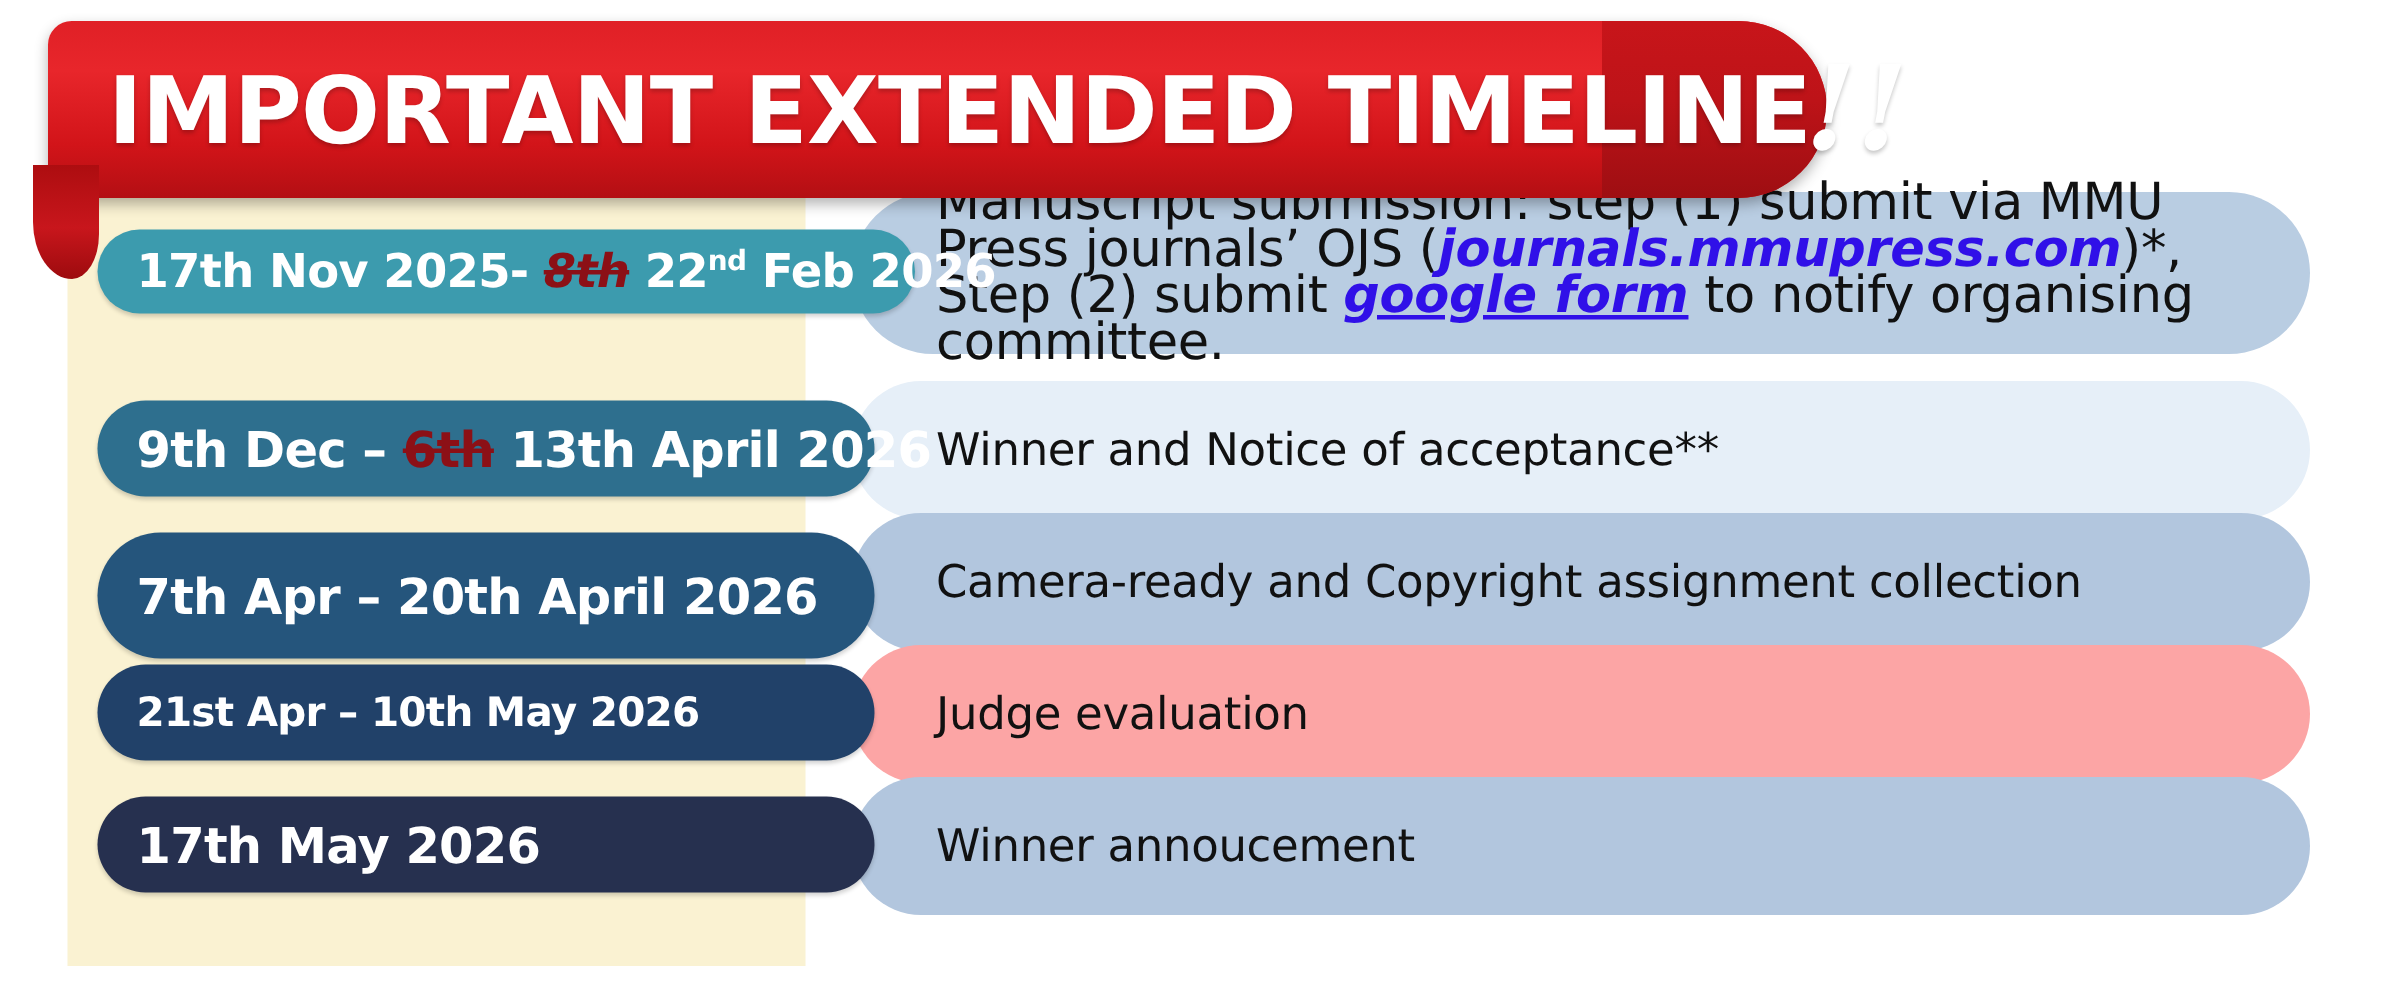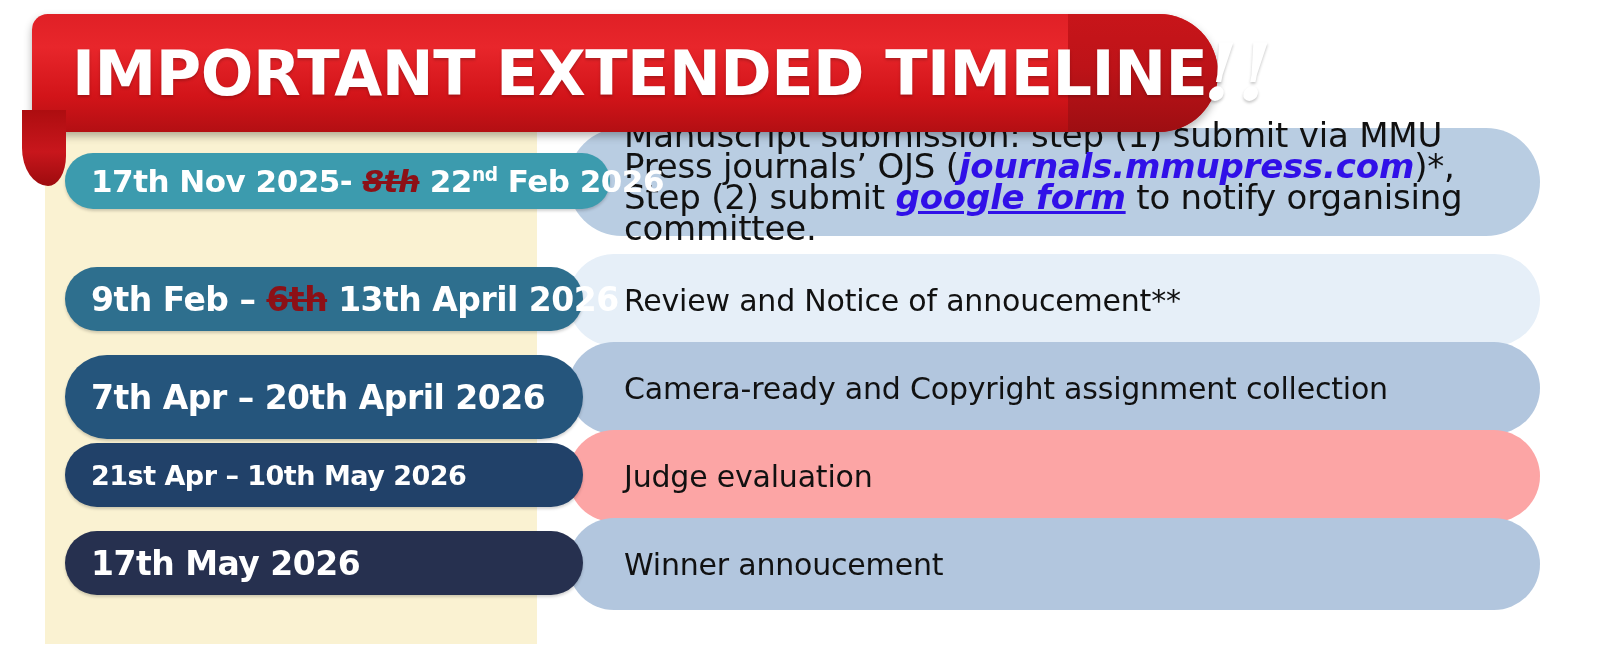--- a/index.html
+++ b/index.html
@@ -216,24 +216,24 @@
       <div class="desc-bar">
         <div class="desc-text"><span>Manuscript submission: step (1) submit via MMU Press journals’ OJS (</span><span class="lnk">journals.mmupress.com</span><span>)*, Step (2) submit </span><span class="lnk lnk-u">google form</span><span> to notify organising committee.</span></div>
       </div>
       <div class="date-pill">
         <div class="date-text"><span>17th Nov 2025- </span><span class="strike strike-i">8th</span><span> 22</span><sup class="ord">nd</sup><span> Feb 2026</span></div>
       </div>
     </div>
 
     <div class="row" id="row1">
       <div class="desc-bar">
-        <div class="desc-text">Review and Notice of annoucement**</div>
-      </div>
-      <div class="date-pill">
-        <div class="date-text"><span>9th Feb – </span><span class="strike">6th</span><span> 13th April 2026</span></div>
+        <div class="desc-text">Winner and Notice of acceptance**</div>
+      </div>
+      <div class="date-pill">
+        <div class="date-text"><span>9th Dec – </span><span class="strike">6th</span><span> 13th April 2026</span></div>
       </div>
     </div>
 
     <div class="row" id="row2">
       <div class="desc-bar">
         <div class="desc-text">Camera-ready and Copyright assignment collection</div>
       </div>
       <div class="date-pill">
         <div class="date-text">7th Apr – 20th April 2026</div>
       </div>

